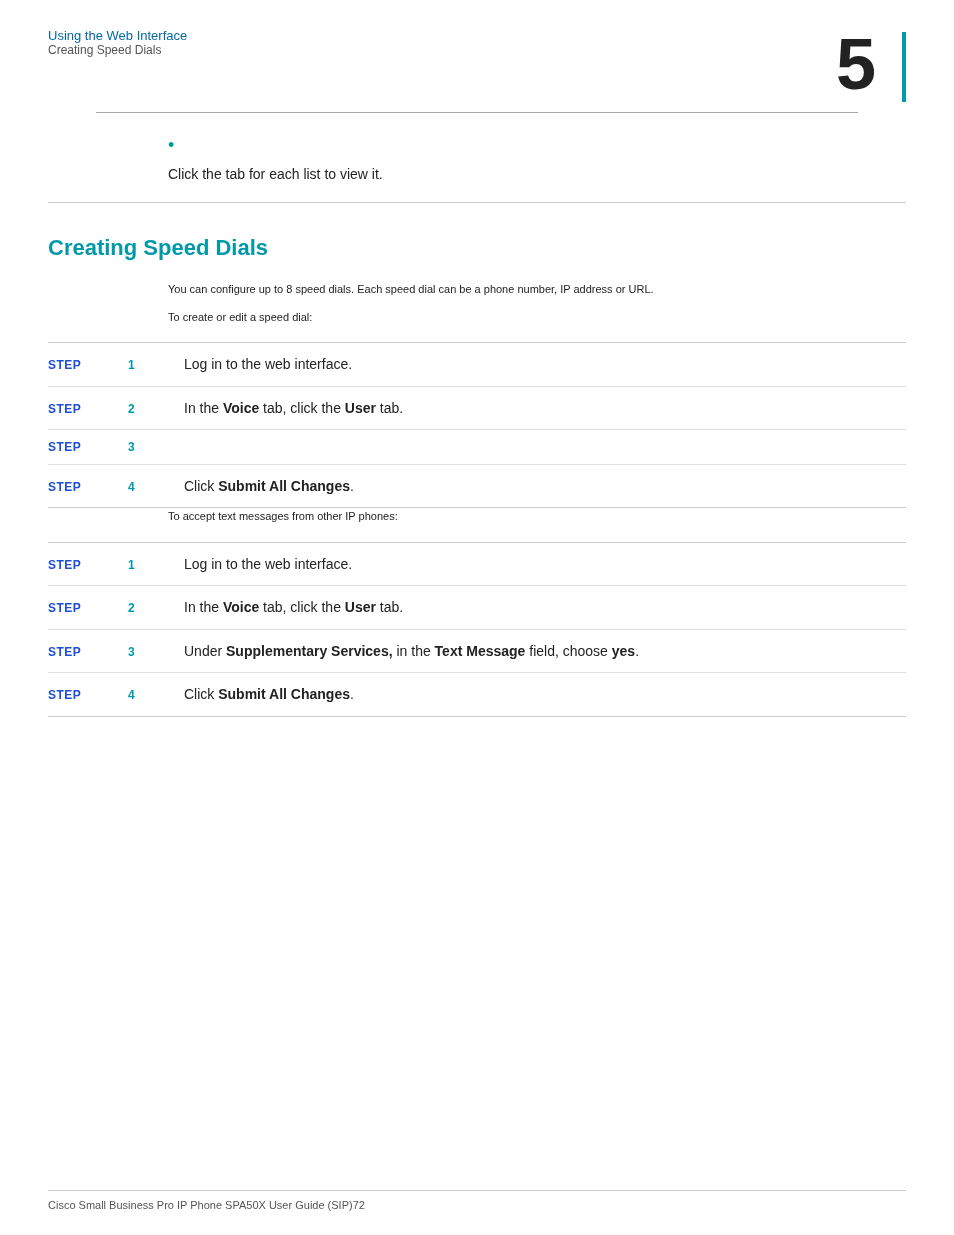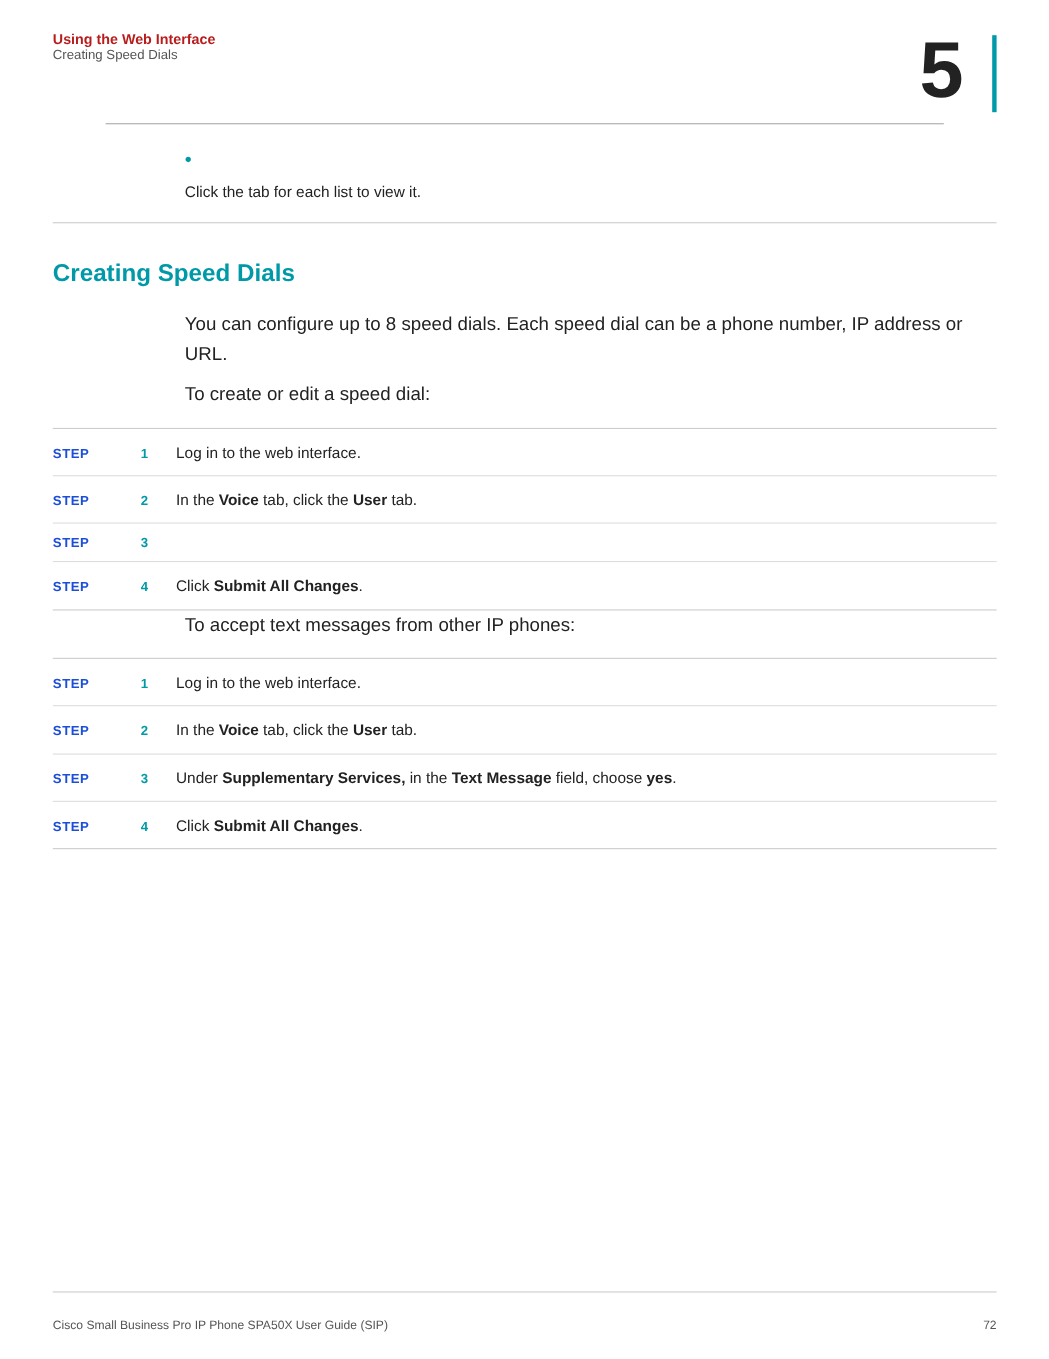--- a/index.html
+++ b/index.html
@@ -34,22 +34,22 @@
       align-items: flex-start;
     }
 
     .breadcrumb-area {
       display: flex;
       flex-direction: column;
     }
 
     .breadcrumb-parent {
       font-size: 13px;
-      font-weight: bold;
-      color: #b91c1c;
+      font-weight: normal;
+      color: #0369a1;
       text-decoration: none;
     }
 
     .breadcrumb-current {
       font-size: 12px;
       color: #555;
     }
 
     .chapter-number-area {
       display: flex;
@@ -121,21 +121,21 @@
       font-size: 22px;
       font-weight: bold;
       color: #0099a8;
       margin-top: 32px;
       margin-bottom: 20px;
     }
 
     
     .body-para {
       padding-left: 120px;
-      font-size: 17px;
+      font-size: 11px;
       line-height: 1.6;
       margin-bottom: 10px;
     }
 
     
     .steps-container {
       margin-top: 16px;
     }
 
     .step-divider-top {
@@ -165,39 +165,39 @@
       font-size: 12px;
       font-weight: bold;
       color: #0099a8;
       flex-shrink: 0;
     }
 
     .step-content {
       font-size: 14px;
       line-height: 1.6;
       flex: 1;
+      margin-left: 24px;
     }
 
     .step-divider-bottom {
       border: none;
       border-top: 1px solid #ccc;
       margin: 0;
     }
 
     
     .page-footer {
       position: absolute;
       bottom: 24px;
       left: 48px;
       right: 48px;
       display: flex;
-      justify-content: space-between;
       align-items: center;
       border-top: 1px solid #ccc;
-      padding-top: 24px;
+      padding-top: 8px;
       margin-top: 32px;
     }
 
     .footer-text {
       font-size: 11px;
       color: #555;
     }
 
     .footer-page {
       font-size: 11px;

